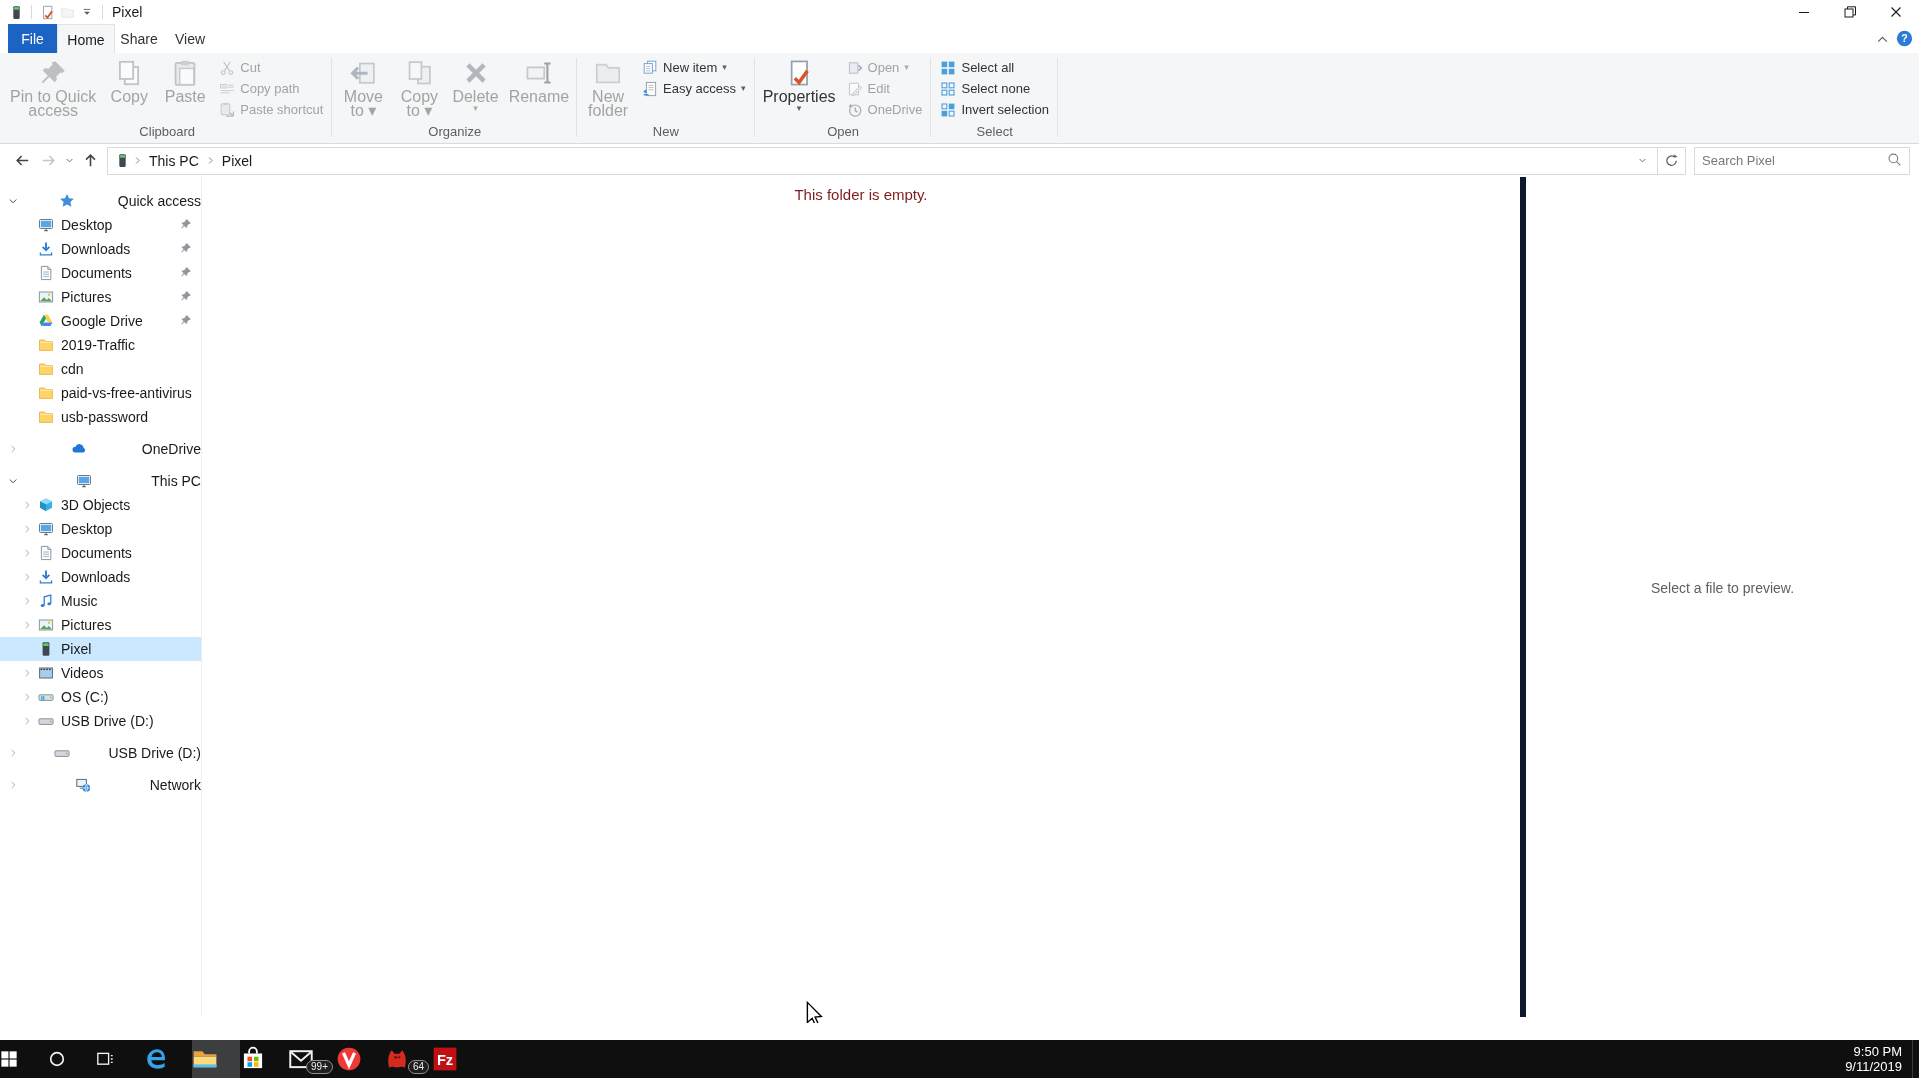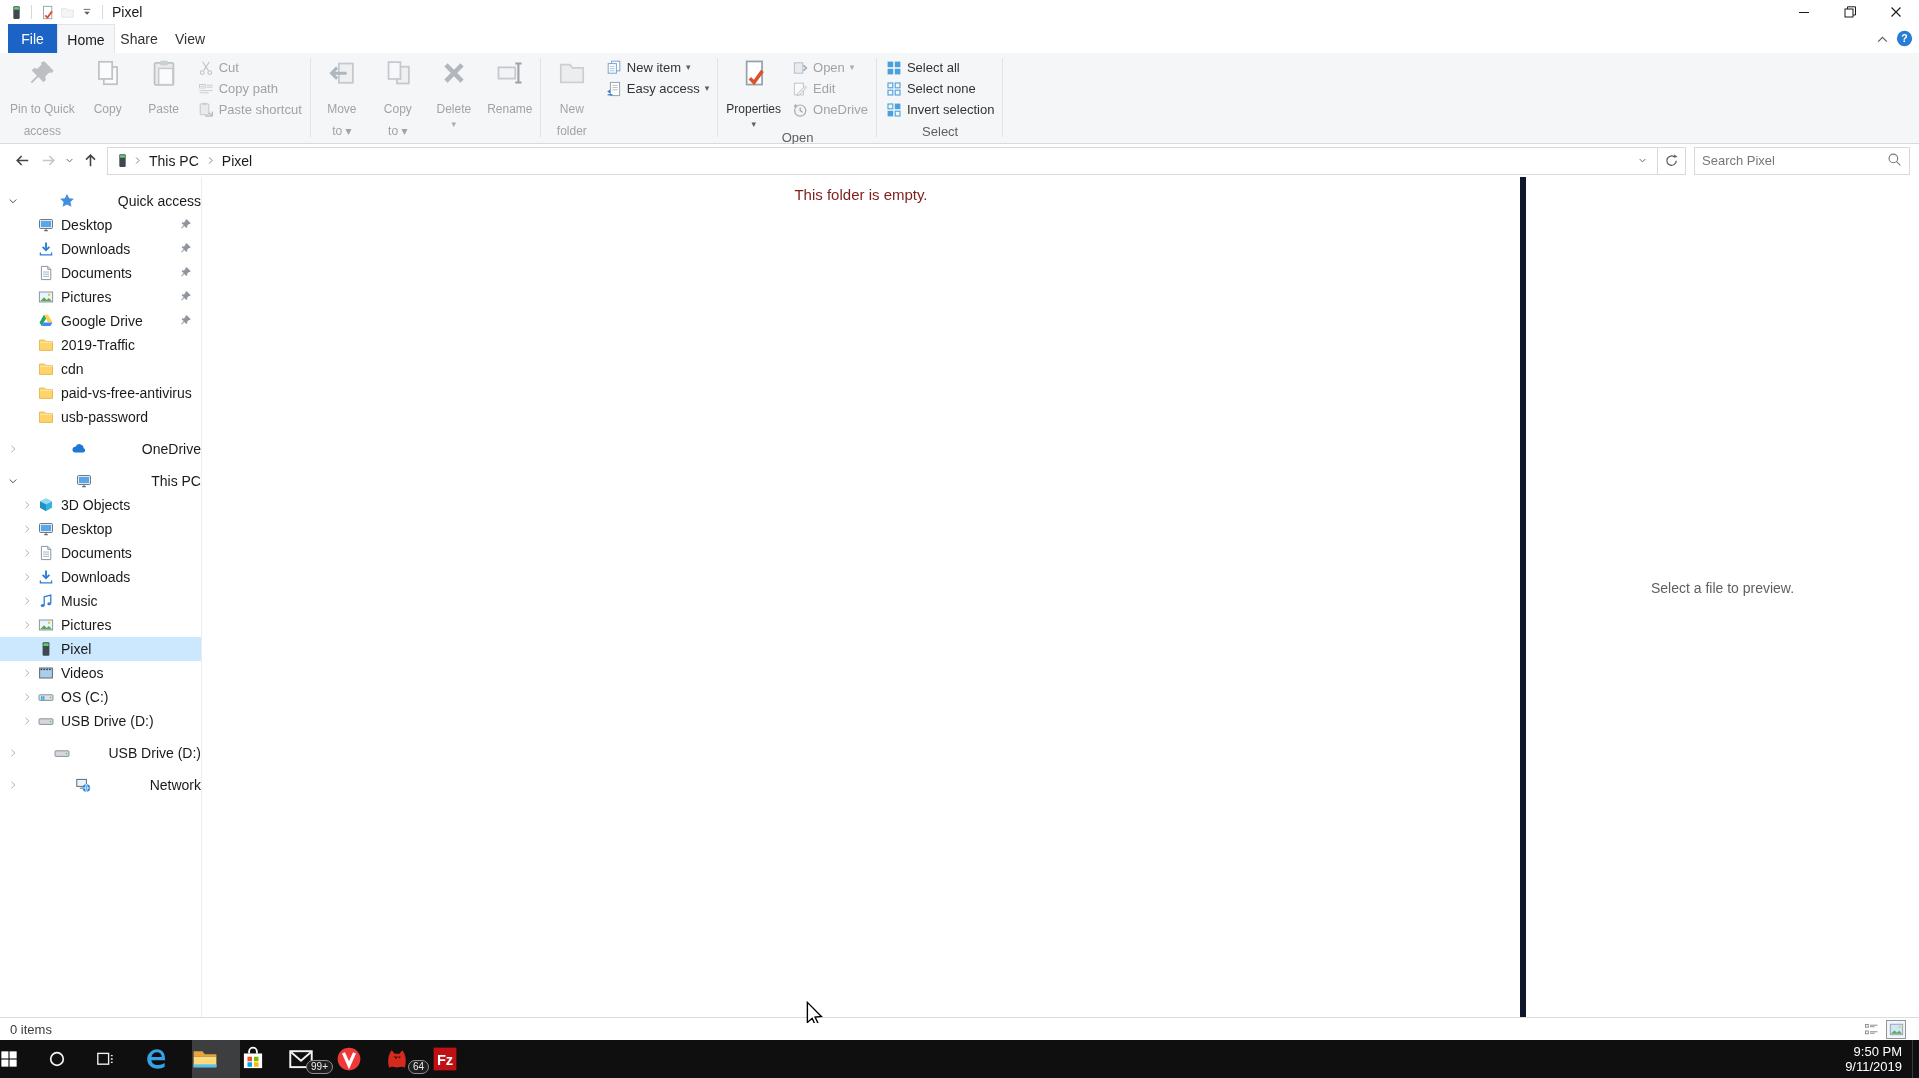--- a/index.html
+++ b/index.html
@@ -26,21 +26,21 @@
   #help-btn{position:absolute;right:6px;top:6px;width:17px;height:17px;}
 
   
   #ribbon{position:absolute;top:53px;left:0;right:0;height:90px;background:#f5f6f7;border-bottom:1px solid #d9dadb;display:flex;padding-left:2px;}
   .rb-group{display:flex;flex-direction:column;position:relative;padding:2px 3px 0 3px;}
   .rb-group::after{content:'';position:absolute;right:0;top:5px;bottom:6px;width:1px;background:#e2e3e4;}
   .rb-items{display:flex;flex:1;align-items:flex-start;}
   .rb-label{height:20px;line-height:18px;text-align:center;color:#5e5e5e;font-size:13px;}
   .rb-big{min-width:46px;padding:3px 5px 0 5px;display:flex;flex-direction:column;align-items:center;}
   .rb-big .rb-ic{height:30px;display:flex;align-items:center;justify-content:center;}
-  .rb-big .rb-lbl{font-size:12px;line-height:22px;text-align:center;white-space:pre-line;margin-top:10px;color:#333;}
+  .rb-big .rb-lbl{font-size:16px;line-height:14px;text-align:center;white-space:pre-line;margin-top:2px;color:#333;}
   .rb-col{display:flex;flex-direction:column;padding-top:2px;}
   .rb-small{display:flex;align-items:center;height:21px;padding:0 6px;gap:5px;font-size:13px;color:#333;white-space:nowrap;}
   .disabled .rb-lbl,.rb-small.disabled{color:#a3a3a3;}
   .disabled svg{opacity:.62;filter:saturate(.35);}
   .caret{font-size:9px;color:#5e5e5e;line-height:9px;}
   .disabled .caret{color:#ababab;}
 
   
   #navbar{position:absolute;top:144px;left:0;right:0;height:33px;background:#fff;display:flex;align-items:center;padding:0 9px;}
   .nav-btn{width:26px;height:26px;display:flex;align-items:center;justify-content:center;flex:none;}
@@ -787,41 +787,20 @@
         </div>
       </div>
     <div id="filelist">
       <div id="empty-msg">This folder is empty.</div>
     </div>
     <div id="preview">
       <div id="preview-msg">Select a file to preview.</div>
     </div>
   </div>
 
-  <div id="statusbar">
-    <span id="item-count">0 items</span>
-    <div id="view-toggles">
-      <span class="view-btn" id="view-details">
-          <svg width="15" height="15" viewBox="0 0 16 16">
-            <g stroke="#8a8a8a" fill="none">
-              <rect x="1.6" y="2.6" width="3" height="3"></rect>
-              <rect x="1.6" y="9.6" width="3" height="3"></rect>
-              <path d="M6.4 3.4h8M6.4 5h5M6.4 10.4h8M6.4 12h5"></path>
-            </g>
-          </svg>
-        </span>
-      <span class="view-btn sel" id="view-thumbs">
-          <svg width="15" height="15" viewBox="0 0 16 16">
-            <rect x="1.4" y="2.4" width="13.2" height="11.2" fill="#cde7f7" stroke="#9aa0a6"></rect>
-            <path d="M2 12.4l3.8-3.4 2.8 2.4 2.2-2 3.2 3z" fill="#58a85a"></path>
-            <circle cx="11.4" cy="5.4" r="1.1" fill="#f2c14b"></circle>
-          </svg>
-        </span>
-    </div>
-  </div>
 
   <div id="taskbar">
     <div id="tk-buttons" style="display:flex;align-items:stretch;">
         <div class="tk-btn">
           <span style="display:flex">
             <svg width="18" height="18" viewBox="0 0 16 16">
               <g fill="#fff">
                 <rect x="1.2" y="1.2" width="6.3" height="6.3"></rect>
                 <rect x="8.5" y="1.2" width="6.3" height="6.3"></rect>
                 <rect x="1.2" y="8.5" width="6.3" height="6.3"></rect>

